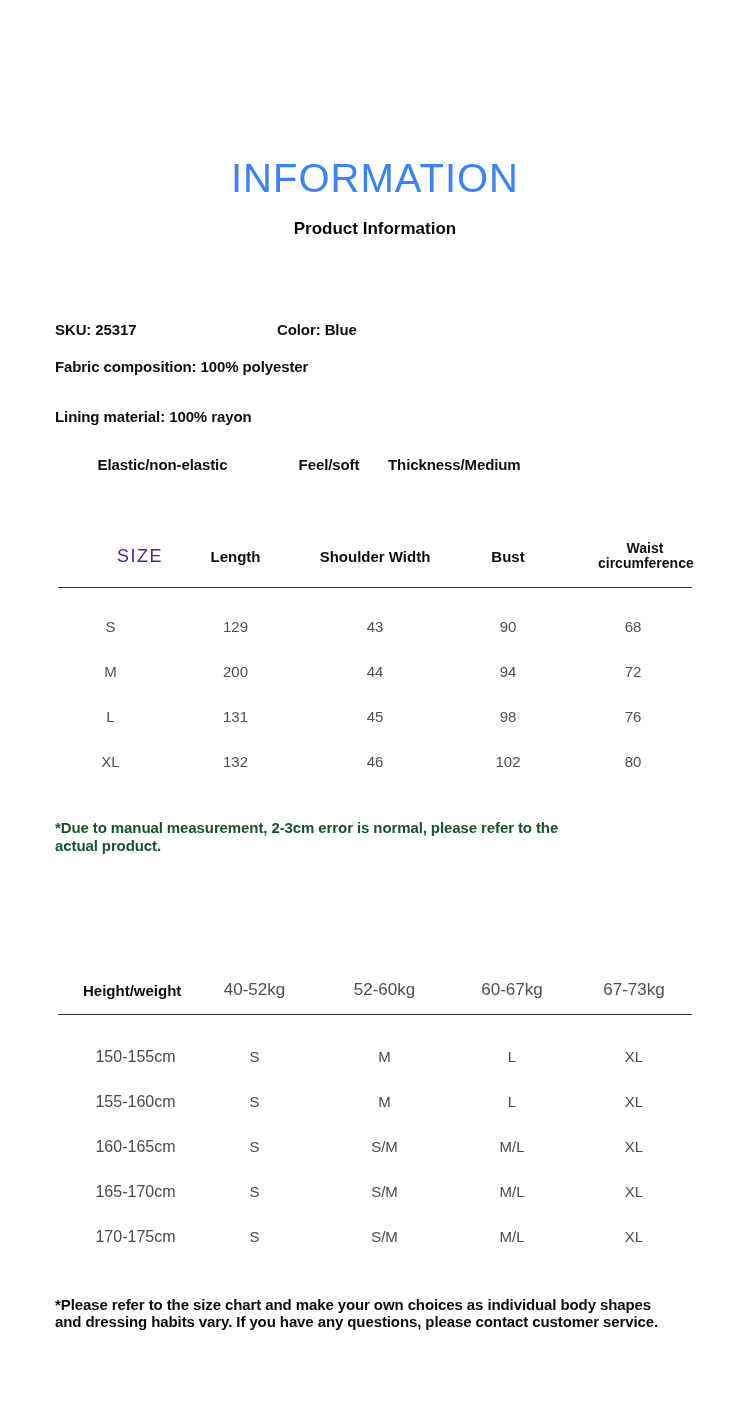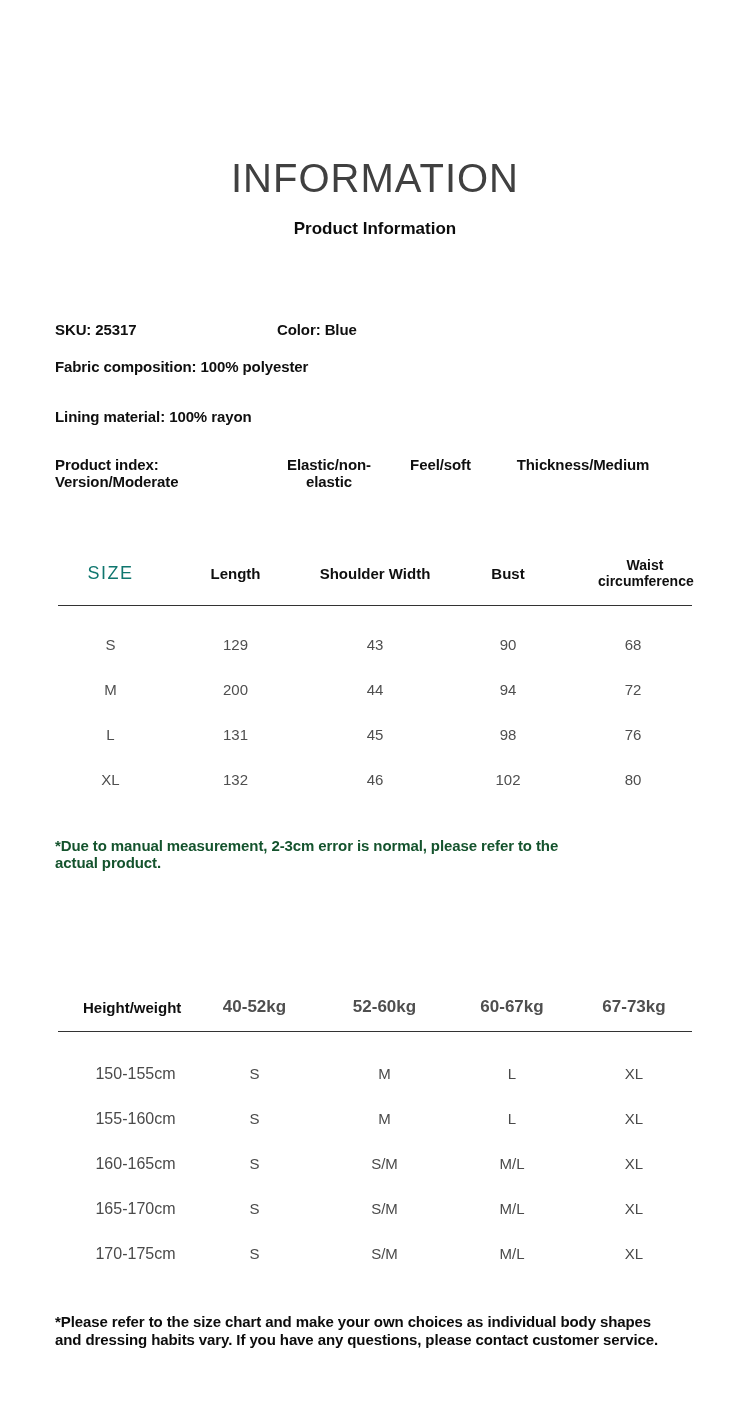--- a/index.html
+++ b/index.html
@@ -10,21 +10,21 @@
     font-family: "Liberation Sans", sans-serif;
     color: #0f0f0f;
     overflow: hidden;
   }
   .title {
     margin: 156px 0 0 0;
     text-align: center;
     font-size: 40px;
     font-weight: 400;
     letter-spacing: 1px;
-    color: #404040;
+    color: #3b82f6;
   }
   .subtitle {
     margin: 18px 0 0 0;
     text-align: center;
     font-size: 17px;
     font-weight: 700;
     color: #0c0c0c;
   }
   .bold15 { font-size: 15px; font-weight: 700; color: #0f0f0f; letter-spacing: -0.1px; }
   .detail-row { margin: 82px 0 0 55px; display: flex; }
@@ -45,23 +45,23 @@
   .st-head {
     display: grid;
     grid-template-columns: 105px 145px 134px 132px 118px;
     align-items: center;
     height: 62px;
     border-bottom: 1.5px solid #333333;
   }
   .st-size-label {
     font-size: 18px;
     font-weight: 400;
-    color: #0f766e;
+    color: #4c1d95;
     letter-spacing: 1.5px;
-    text-align: center;
+    text-align: right;
   }
   .st-col { font-size: 15px; font-weight: 700; text-align: center; }
   .st-col-waist {
     font-size: 14px;
     font-weight: 700;
     text-align: center;
     padding-left: 24px;
     line-height: 1.1;
     max-width: 94px;
   }
@@ -95,21 +95,21 @@
     height: 48px;
     border-bottom: 1.5px solid #333333;
   }
   .ft-head-label {
     font-size: 15px;
     font-weight: 700;
     color: #0f0f0f;
     text-align: left;
     padding-left: 25px;
   }
-  .ft-head-kg { font-size: 17px; font-weight: 700; color: #4f4f4f; text-align: center; }
+  .ft-head-kg { font-size: 17px; font-weight: 400; color: #4f4f4f; text-align: center; }
   .ft-body { padding-top: 19px; }
   .ft-row {
     display: grid;
     grid-template-columns: 130px 133px 127px 128px 116px;
     align-items: center;
     height: 45px;
     font-size: 15px;
     color: #4a4a4a;
   }
   .ft-row .ft-height { text-align: center; padding-left: 25px; font-size: 16px; }
@@ -133,21 +133,20 @@
 
 <div class="detail-row">
   <div class="bold15 sku-cell">SKU: 25317</div>
   <div class="bold15">Color: Blue</div>
 </div>
 
 <div class="bold15 fabric-line">Fabric composition: 100% polyester</div>
 <div class="bold15 lining-line">Lining material: 100% rayon</div>
 
 <div class="index-row">
-  <div class="bold15 index-item">Product index: Version/Moderate</div>
   <div class="bold15 index-item index-center">Elastic/non-elastic</div>
   <div class="bold15 index-item index-center">Feel/soft</div>
   <div class="bold15 index-item index-center">Thickness/Medium</div>
 </div>
 
 <div class="size-table">
   <div class="st-head">
     <div class="st-size-label">SIZE</div>
     <div class="st-col">Length</div>
     <div class="st-col">Shoulder Width</div>

